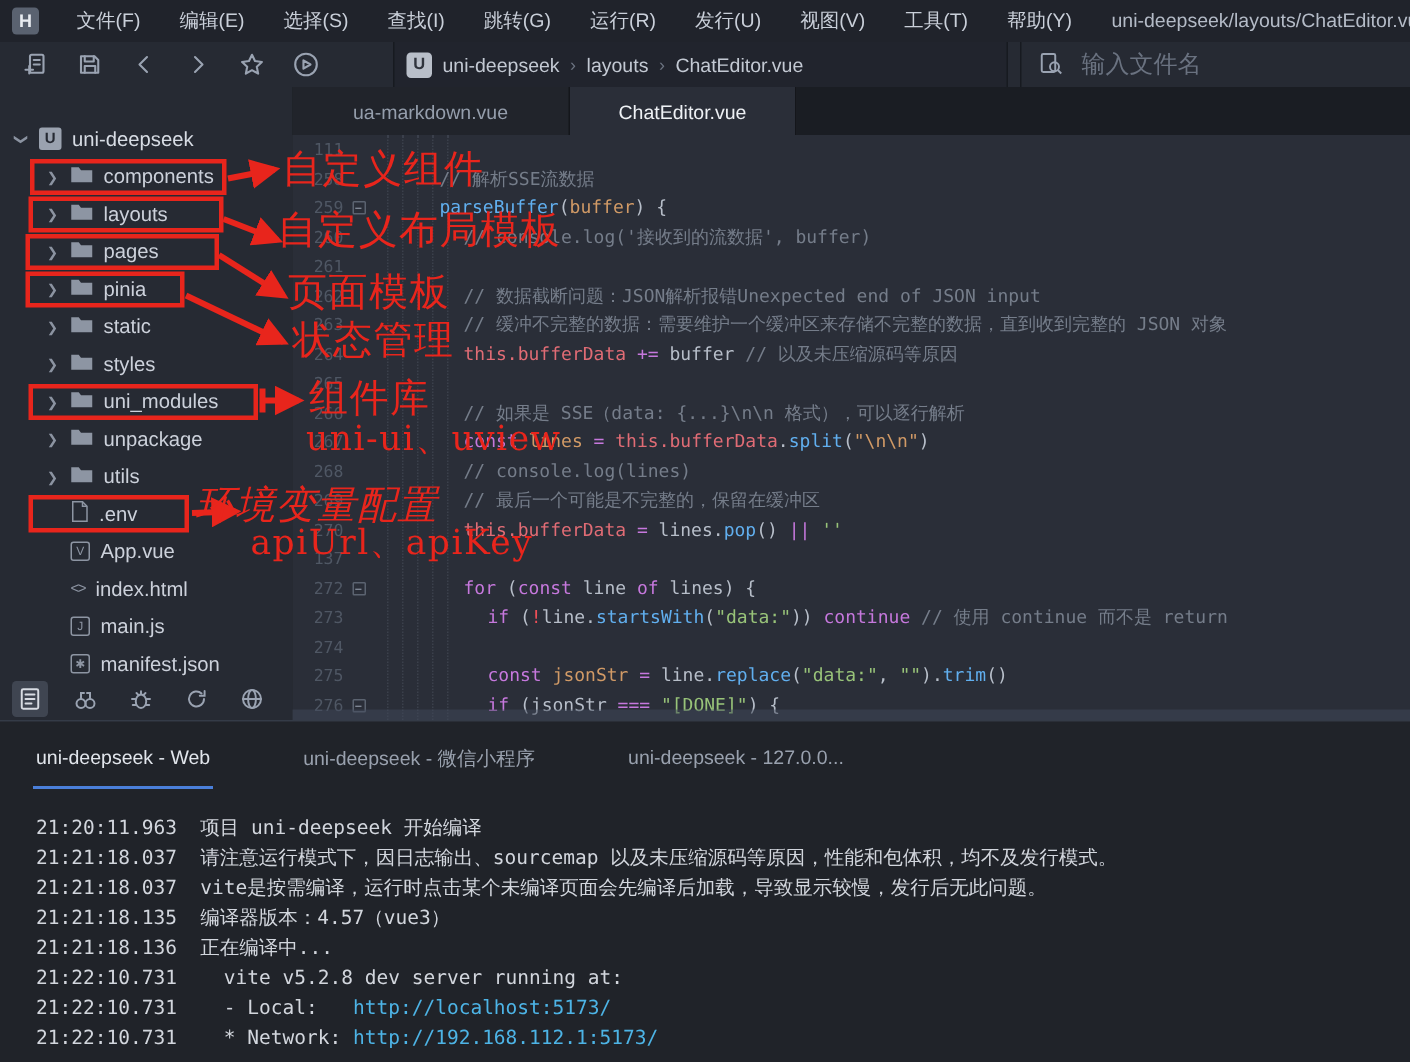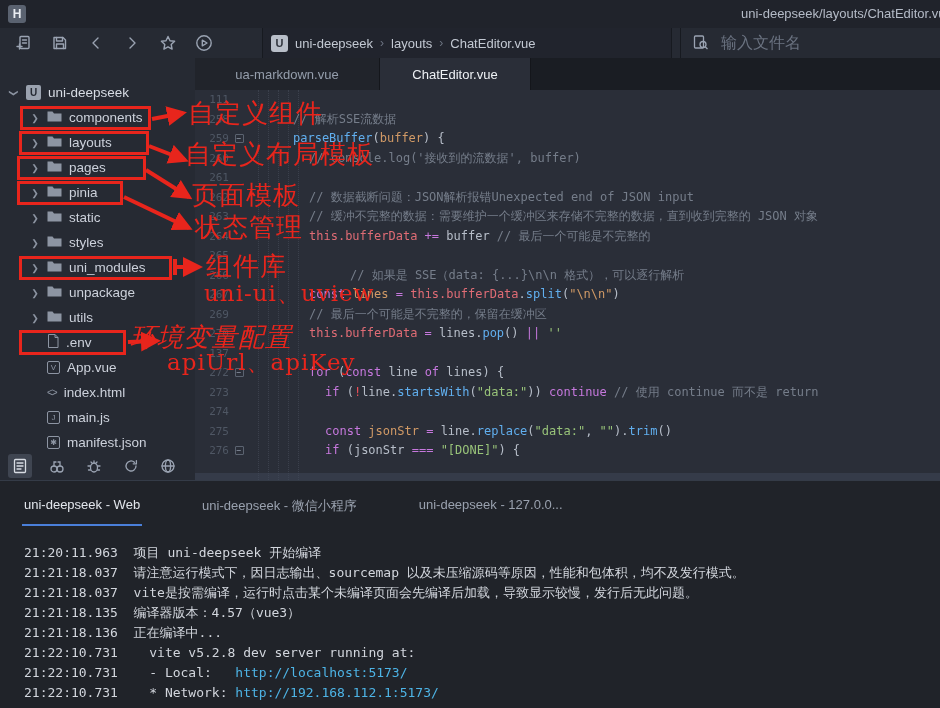--- a/index.html
+++ b/index.html
@@ -72,20 +72,32 @@
 .ann-label{position:absolute;color:#e8251c;font-family:"DejaVu Serif",serif;z-index:41;white-space:nowrap;line-height:1.08;letter-spacing:1px;pointer-events:none}
 .arrows{position:absolute;left:0;top:0;z-index:39;pointer-events:none}
 </style>
 </head>
 <body>
 
 <div class="app">
 
   <div class="menubar">
     <div class="logo">H</div>
+    <div id="menu-items" style="display:flex">
+        <span class="menu-item">文件(F)</span>
+        <span class="menu-item">编辑(E)</span>
+        <span class="menu-item">选择(S)</span>
+        <span class="menu-item">查找(I)</span>
+        <span class="menu-item">跳转(G)</span>
+        <span class="menu-item">运行(R)</span>
+        <span class="menu-item">发行(U)</span>
+        <span class="menu-item">视图(V)</span>
+        <span class="menu-item">工具(T)</span>
+        <span class="menu-item">帮助(Y)</span>
+      </div>
     <div class="window-title">uni-deepseek/layouts/ChatEditor.vue</div>
   </div>
 
   <div class="toolbar">
     <div class="tb-icons" id="tb-icons">
         <span class="tb-btn">
           <svg width="18" height="18" viewBox="0 0 18 18" fill="none" stroke="#9aa3b2" stroke-width="1.4" stroke-linecap="round" stroke-linejoin="round">
             <rect x="5" y="2.5" width="9" height="12" rx="1"></rect>
             <path d="M7.5 6h4M7.5 9h4"></path>
             <path d="M2 12.5h5M4.5 10v5"></path>
@@ -324,36 +336,41 @@
         <span class="codec" style="padding-left: 60px;"><span class="c-com">// 数据截断问题：JSON解析报错Unexpected end of JSON input</span></span>
       </div>
       <div class="crow">
         <span class="ln">263</span>
         <span class="foldc"></span>
         <span class="codec" style="padding-left: 60px;"><span class="c-com">// 缓冲不完整的数据：需要维护一个缓冲区来存储不完整的数据，直到收到完整的 JSON 对象</span></span>
       </div>
       <div class="crow">
         <span class="ln">264</span>
         <span class="foldc"></span>
-        <span class="codec" style="padding-left: 60px;"><span class="c-ths">this</span><span class="c-prop">.bufferData </span><span class="c-kw">+=</span><span class="c-txt"> buffer </span><span class="c-com">// 最后一个可能是不完整的</span></span>
+        <span class="codec" style="padding-left: 60px;"><span class="c-ths">this</span><span class="c-prop">.bufferData </span><span class="c-kw">+=</span><span class="c-txt"> buffer </span><span class="c-com">// 以及未压缩源码等原因</span></span>
       </div>
       <div class="crow">
         <span class="ln">265</span>
         <span class="foldc"></span>
         <span class="codec" style="padding-left: 60px;"></span>
       </div>
       <div class="crow">
         <span class="ln">266</span>
         <span class="foldc"></span>
-        <span class="codec" style="padding-left: 88px; margin-left: 13px;"><span class="c-com">// 如果是 SSE（data: {...}\n\n 格式），可以逐行解析</span></span>
+        <span class="codec" style="padding-left: 60px;"><span class="c-com">// 如果是 SSE（data: {...}\n\n 格式），可以逐行解析</span></span>
       </div>
       <div class="crow">
         <span class="ln">267</span>
         <span class="foldc"></span>
         <span class="codec" style="padding-left: 60px;"><span class="c-kw">const</span><span class="c-txt"> </span><span class="c-var">lines</span><span class="c-txt"> </span><span class="c-kw">=</span><span class="c-txt"> </span><span class="c-ths">this</span><span class="c-prop">.bufferData</span><span class="c-txt">.</span><span class="c-fn">split</span><span class="c-txt">(</span><span class="c-esc">"\n\n"</span><span class="c-txt">)</span></span>
+      </div>
+      <div class="crow">
+        <span class="ln">268</span>
+        <span class="foldc"></span>
+        <span class="codec" style="padding-left: 60px;"><span class="c-com">// console.log(lines)</span></span>
       </div>
       <div class="crow">
         <span class="ln">269</span>
         <span class="foldc"></span>
         <span class="codec" style="padding-left: 60px;"><span class="c-com">// 最后一个可能是不完整的，保留在缓冲区</span></span>
       </div>
       <div class="crow">
         <span class="ln">270</span>
         <span class="foldc"></span>
         <span class="codec" style="padding-left: 60px;"><span class="c-ths">this</span><span class="c-prop">.bufferData </span><span class="c-kw">=</span><span class="c-txt"> lines.</span><span class="c-fn">pop</span><span class="c-txt">() </span><span class="c-kw">||</span><span class="c-str"> ''</span></span>

